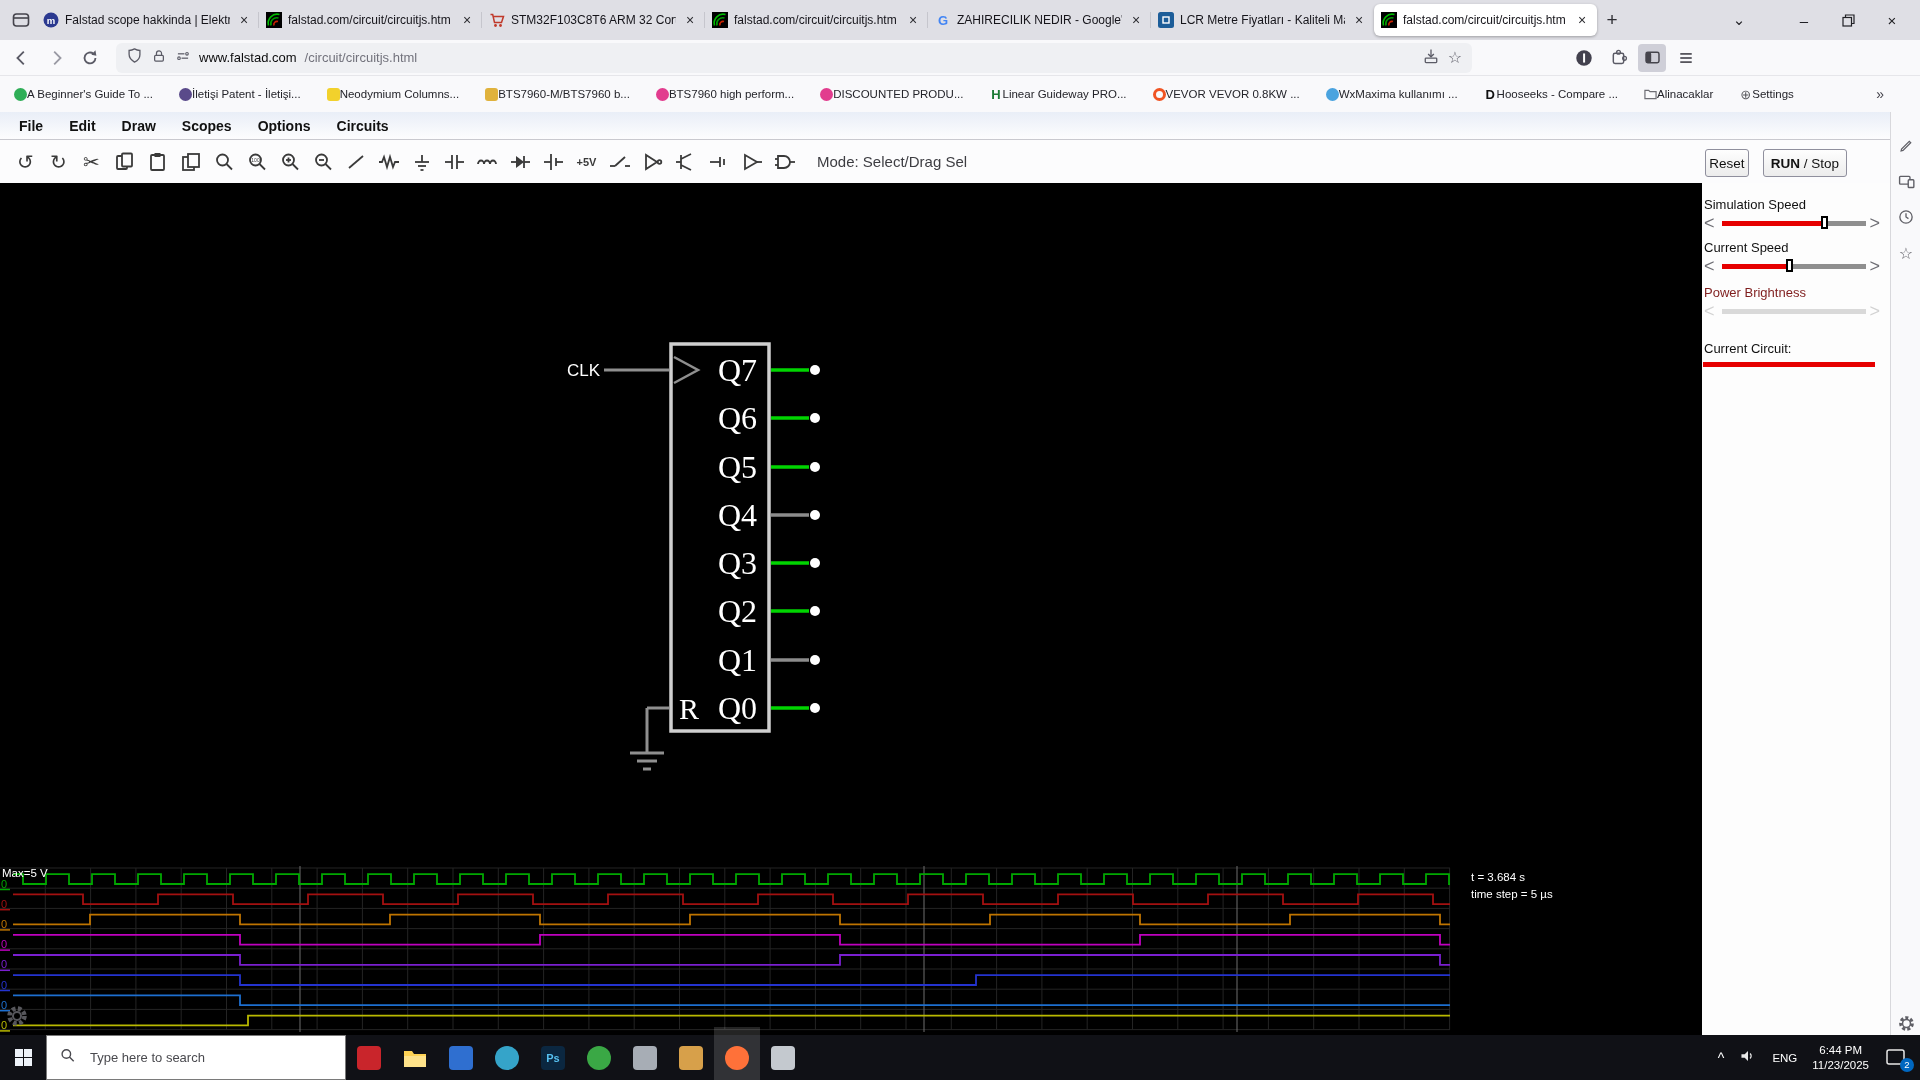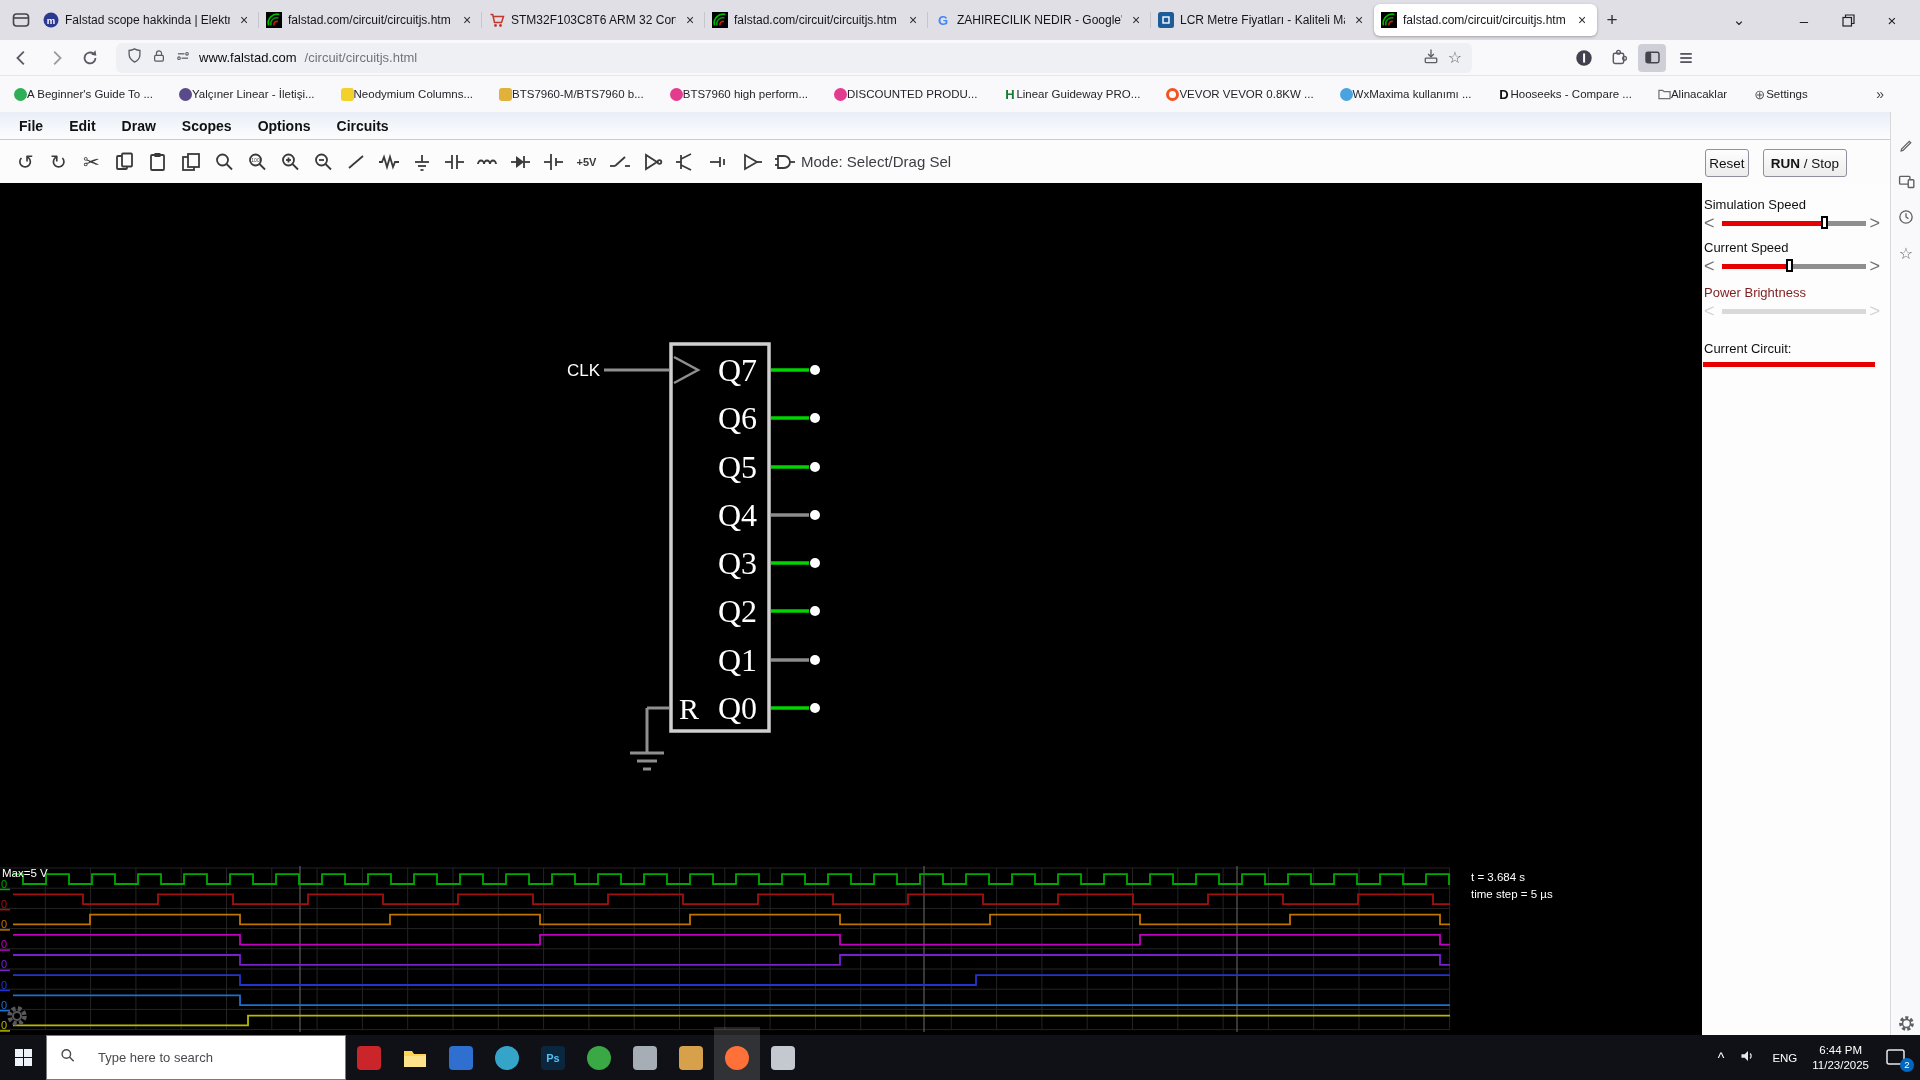--- a/index.html
+++ b/index.html
@@ -38,21 +38,21 @@
   .bmoverflow{margin-left:auto;margin-right:36px;font-size:14px;color:#45444c}
 
   
   #falstad{position:absolute;top:112px;left:0;width:1890px;height:923px}
   .menubar{height:28px;background:linear-gradient(#e9eef7,#fdfdfe);border-bottom:1px solid #c9c9cf;display:flex;align-items:center;padding-left:6px}
   .menubar .mi{padding:0 13px;font-size:14px;font-weight:bold;color:#111}
   .fltoolbar{height:43px;background:#fcfcfd;display:flex;align-items:center;padding-left:9px}
   .tbi{width:33px;height:30px;display:flex;align-items:center;justify-content:center;color:#3a3a3a}
   .tbi .uni{font-size:20px;line-height:20px}
   .tbi .p5{font-size:11px;font-weight:bold}
-  .modelabel{font-size:15px;color:#3d3d42}
+  .modelabel{margin-left:16px;font-size:15px;color:#3d3d42}
   .flbtn{position:absolute;top:37px;height:28px;background:linear-gradient(#fefefe,#ececec);border:1px solid #8f8f9d;border-radius:3px;font-size:13.5px;color:#111;display:flex;align-items:center;justify-content:center}
   #btn-reset{left:1705px;width:44px}
   #btn-run{left:1763px;width:84px}
 
   .workspace{position:absolute;top:71px;left:0;width:1890px;height:852px;display:flex}
   .canvas{width:1702px;height:852px;background:#000;position:relative}
   .canvas svg{position:absolute;pointer-events:none}
   .scopetext{position:absolute;color:#fff;font-size:11.5px;z-index:3}
 
   .panel{width:188px;height:852px;background:#fdfdfd;position:relative;font-size:13px;color:#111}
@@ -67,21 +67,21 @@
   .srow.disabled .track{background:#d9d9d9}
   .srow.disabled .arr{color:#d2d2d2}
   .redbar{position:absolute;left:1px;top:179px;width:172px;height:5px;background:#e60000}
 
   .ffsidebar{position:absolute;top:112px;left:1890px;width:30px;height:923px;background:#f9f9fb;border-left:1px solid #d8d8dc}
   .sbi{position:absolute;left:4px;width:22px;height:22px;display:flex;align-items:center;justify-content:center;color:#5f5f66;font-size:16px}
 
   
   .taskbar{position:absolute;top:1035px;left:0;width:1920px;height:45px;background:#101116;display:flex;align-items:center;color:#fff}
   .startbtn{width:46px;height:45px;display:flex;align-items:center;justify-content:center;flex:none}
-  .searchbox{width:300px;height:45px;background:#fff;border:1px solid #7a7a7a;display:flex;align-items:center;gap:22px;padding-left:12px;flex:none}
+  .searchbox{width:300px;height:45px;background:#fff;border:1px solid #7a7a7a;display:flex;align-items:center;gap:14px;padding-left:12px;flex:none}
   .searchbox .ph{font-size:13px;color:#4a4a4f}
   .tba{width:46px;height:62px;display:flex;align-items:center;justify-content:center;position:relative;flex:none}
   .tba.active{background:rgba(255,255,255,.14)}
   .tba.active::after{content:"";position:absolute;bottom:0;left:7px;right:7px;height:2px;background:#76b9ed}
   .appglyph{width:24px;height:24px;border-radius:4px;display:flex;align-items:center;justify-content:center;font-size:11px;font-weight:bold}
   .appglyph.circle{border-radius:50%}
   .tray{margin-left:auto;display:flex;align-items:center;gap:15px;padding-right:12px}
   .tray .txt{font-size:11.5px}
   .clockblk{text-align:center;font-size:11.5px;line-height:15px}
   .notif{position:relative;width:24px;height:22px}
@@ -251,21 +251,21 @@
   </div>
 
   <div class="bookmarksbar">
     <span id="bookmarks" style="display:flex;gap:26px;align-items:center">
         <span class="bm">
           <span class="bmi" style="background:#2fae57"></span>
           <span>A Beginner's Guide To ...</span>
         </span>
         <span class="bm">
           <span class="bmi" style="background:#5a4a8a"></span>
-          <span>Yalçıner Linear - İletişi...</span>
+          <span>İletişi Patent - İletişi...</span>
         </span>
         <span class="bm">
           <span class="bmi square" style="background:#f2d12c"></span>
           <span>Neodymium Columns...</span>
         </span>
         <span class="bm">
           <span class="bmi square" style="background:#e0b23c"></span>
           <span>BTS7960-M/BTS7960 b...</span>
         </span>
         <span class="bm">

